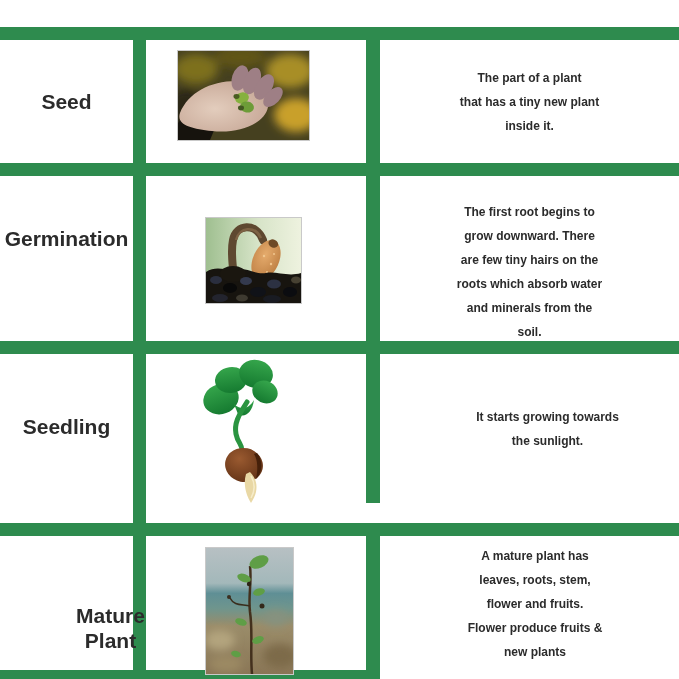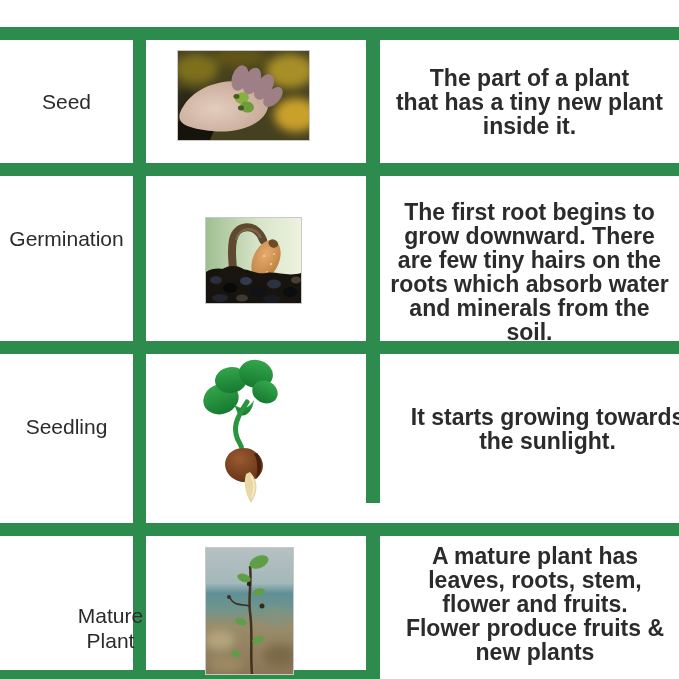--- a/index.html
+++ b/index.html
@@ -16,25 +16,25 @@
   }
   .gridline{position:absolute;background:var(--green);}
   .cell{
     position:absolute;
     display:flex;align-items:center;justify-content:center;
     text-align:center;color:var(--text);
     white-space:pre-line;box-sizing:border-box;
   }
   .label-cell{
     left:0;width:133px;
-    font-size:21px;font-weight:400;line-height:25px;
+    font-size:21px;font-weight:700;line-height:25px;
   }
   .desc-cell{
     left:380px;width:299px;
-    font-size:23px;font-weight:700;line-height:24px;
+    font-size:12px;font-weight:700;line-height:24px;
     padding:0 6px;
   }
   .lift{padding-bottom:40px;}
   .top-align{align-items:flex-start;padding-top:51px;margin-left:18px;}
   .img-box{position:absolute;line-height:0;}
   .photo svg{border:1px solid #c9c9c9;}
 </style>
 </head>
 <body>
 

